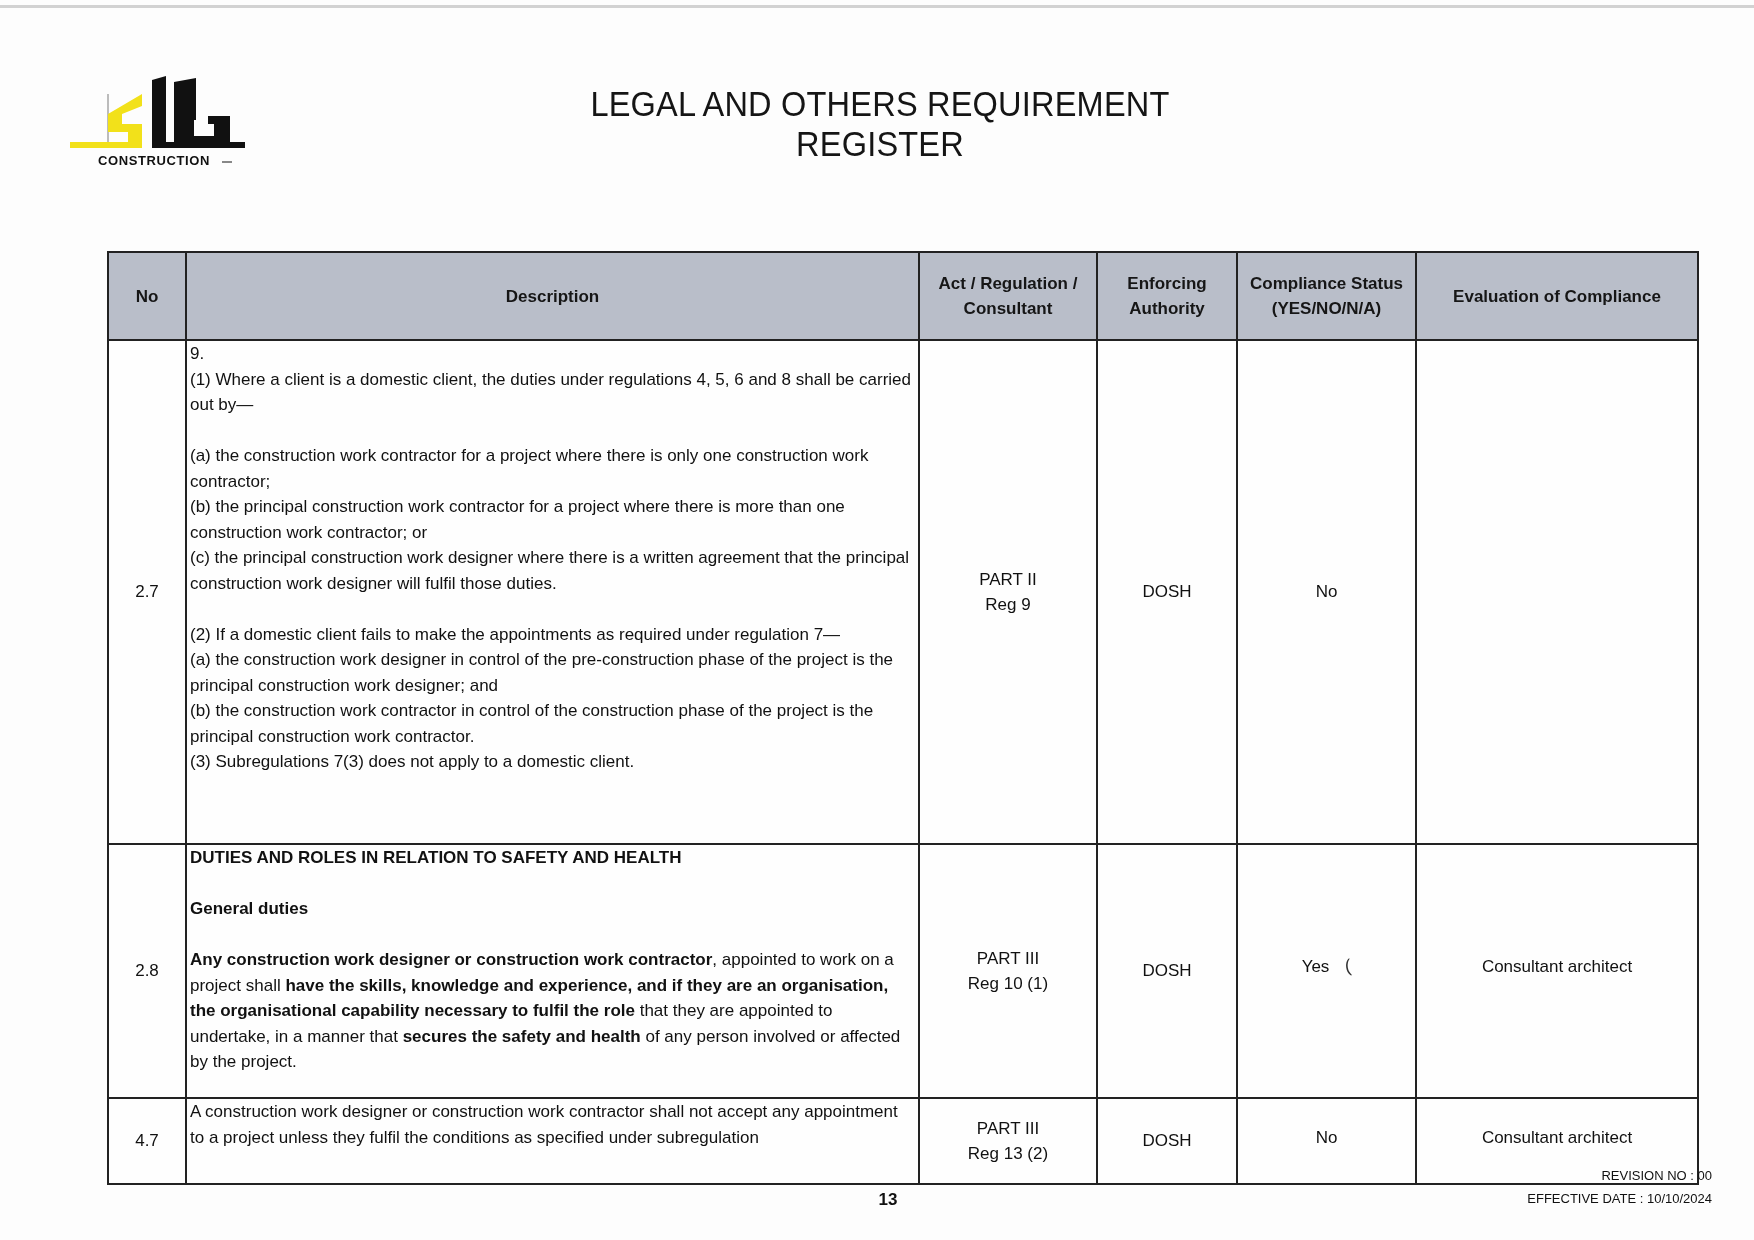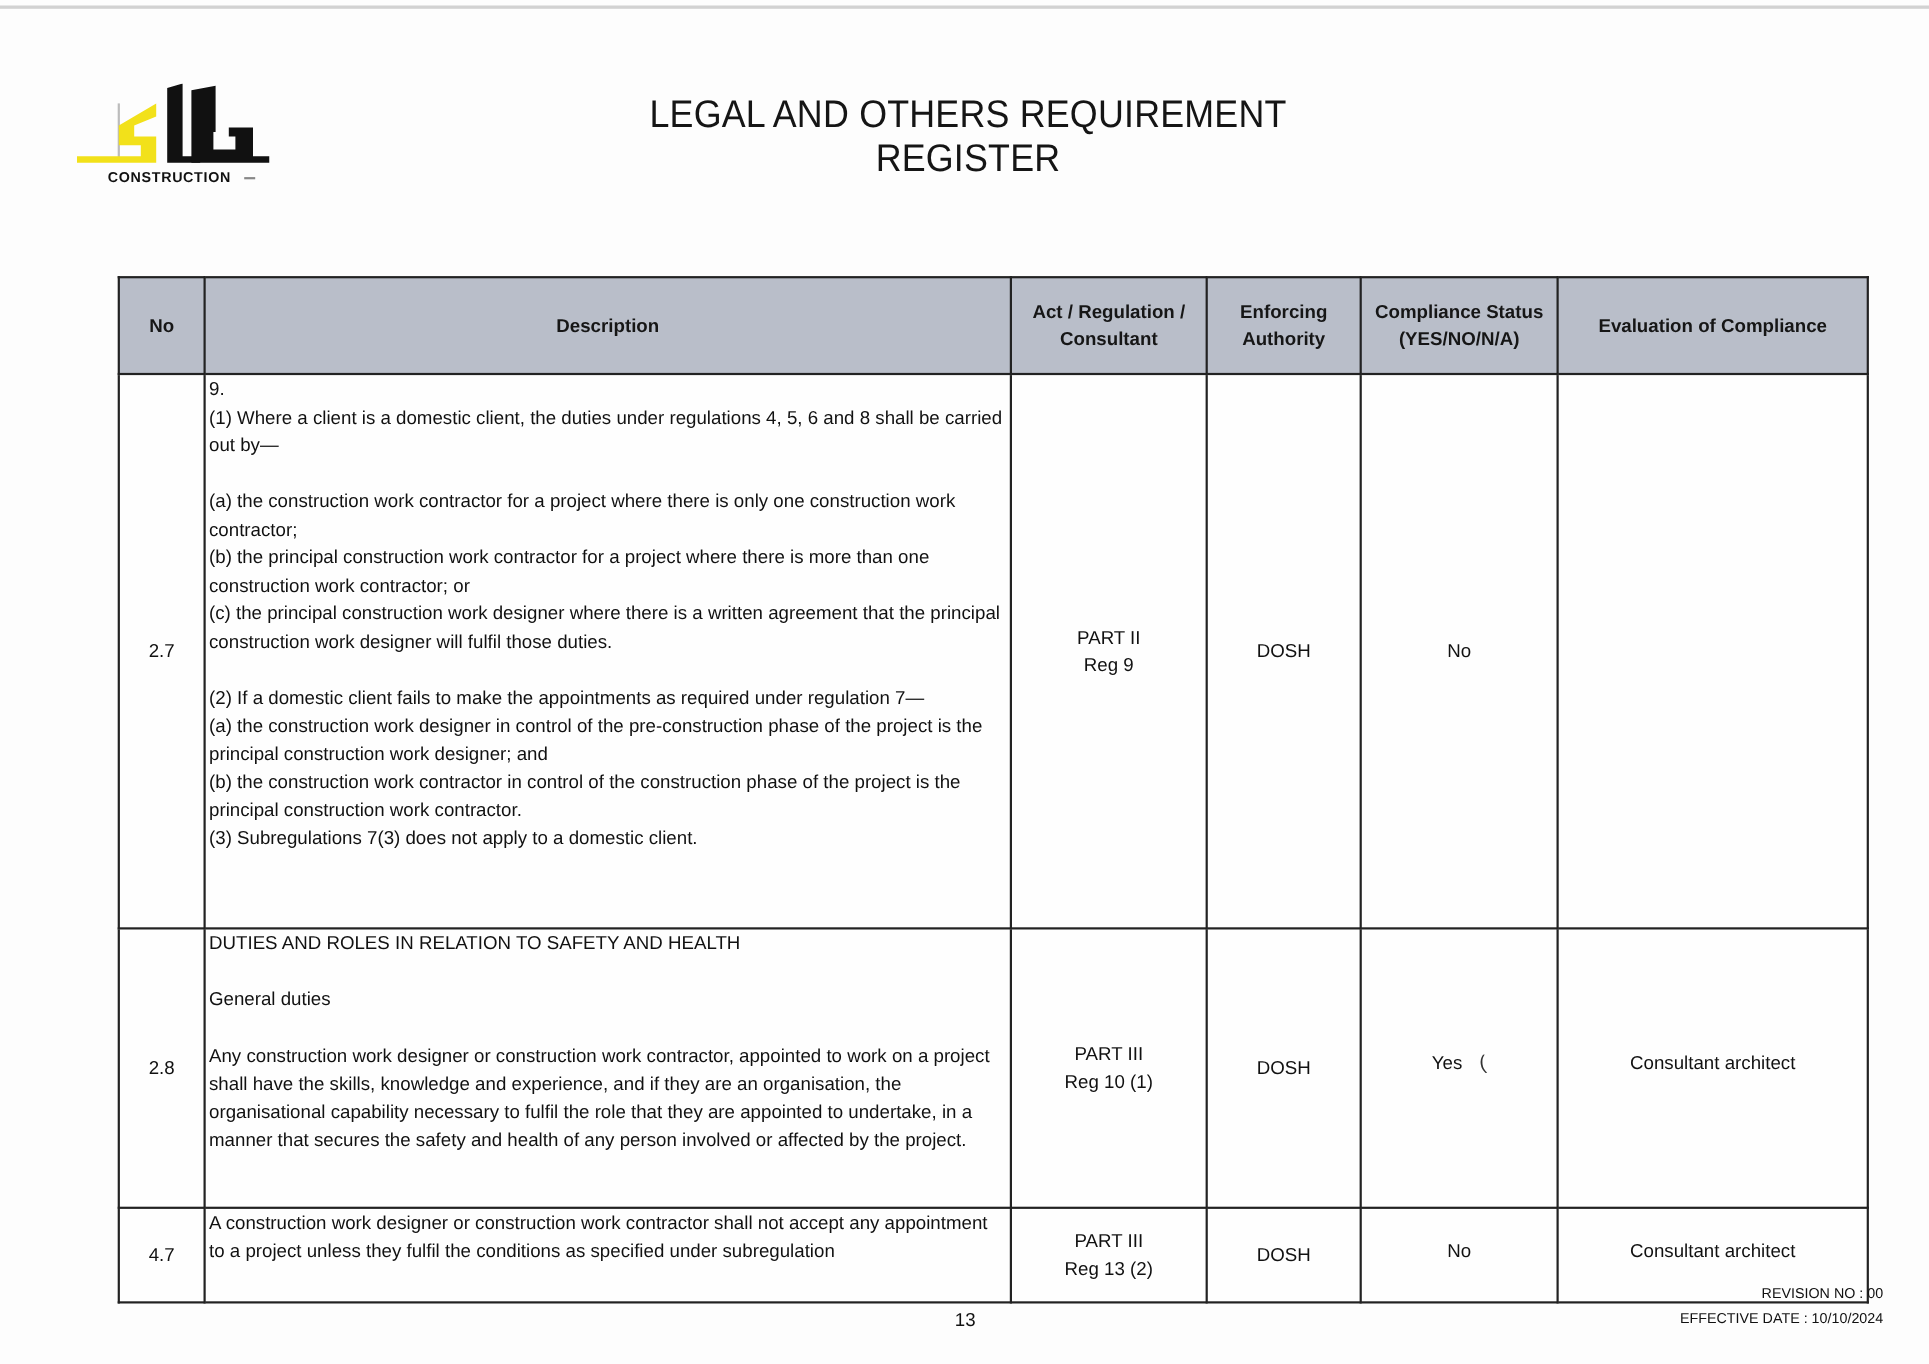--- a/index.html
+++ b/index.html
@@ -36,25 +36,25 @@
     .row-29 td { height: 86px; }
 
     .row-27 td.desc { padding-top: 42px; }
     .row-28 td.desc { padding-top: 16px; }
     .row-29 td.desc { padding-top: 18px; }
     .row-28 td.eval, .row-28 td.comp { vertical-align: middle; padding-bottom: 8px; }
     .row-29 td.eval, .row-29 td.comp { padding-bottom: 6px; }
 
     .para { display: block; }
     .gap { display: block; height: 25.5px; }
-    b { font-weight: normal; }
+    b { font-weight: bold; }
 
     .tick-mark { display: inline-block; margin-left: 16px; font-size: 18px; color: #333; transform: rotate(-8deg); }
 
-    .page-number { position: absolute; left: 868px; top: 1190px; width: 40px; font-size: 17px; }
+    .page-number { position: absolute; left: 868px; top: 1190px; width: 40px; text-align: center; font-size: 17px; font-weight: bold; }
     .revision { position: absolute; right: 42px; top: 1164px; text-align: right; font-size: 13px; line-height: 23px; }
   </style>
 </head>
 <body>
 
 <div class="top-rule"></div>
 
 <div class="logo">
   <svg viewBox="0 0 175 92">
 

